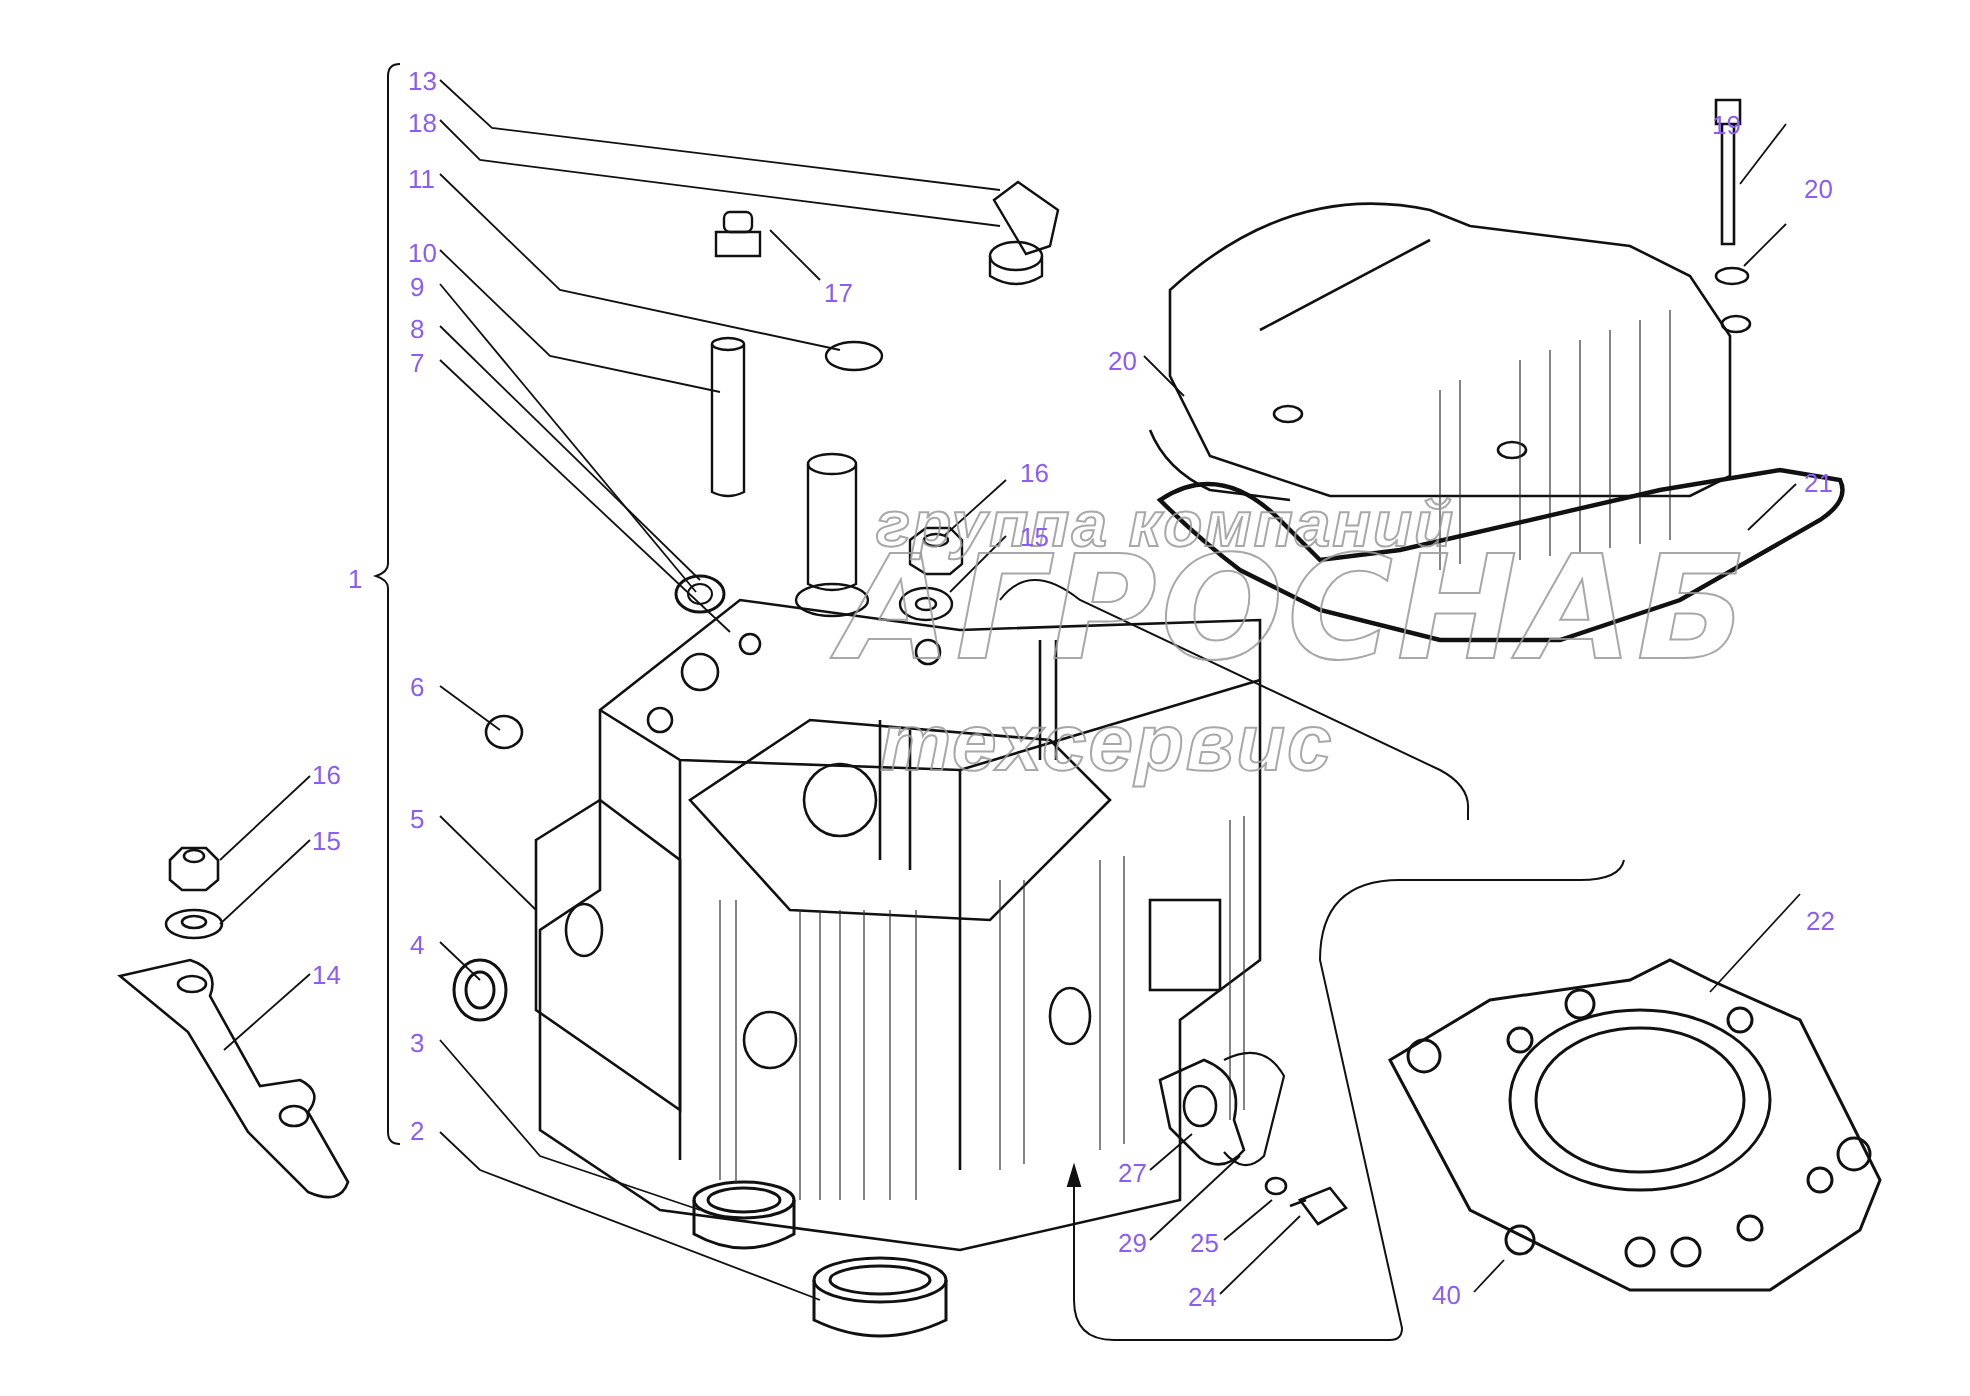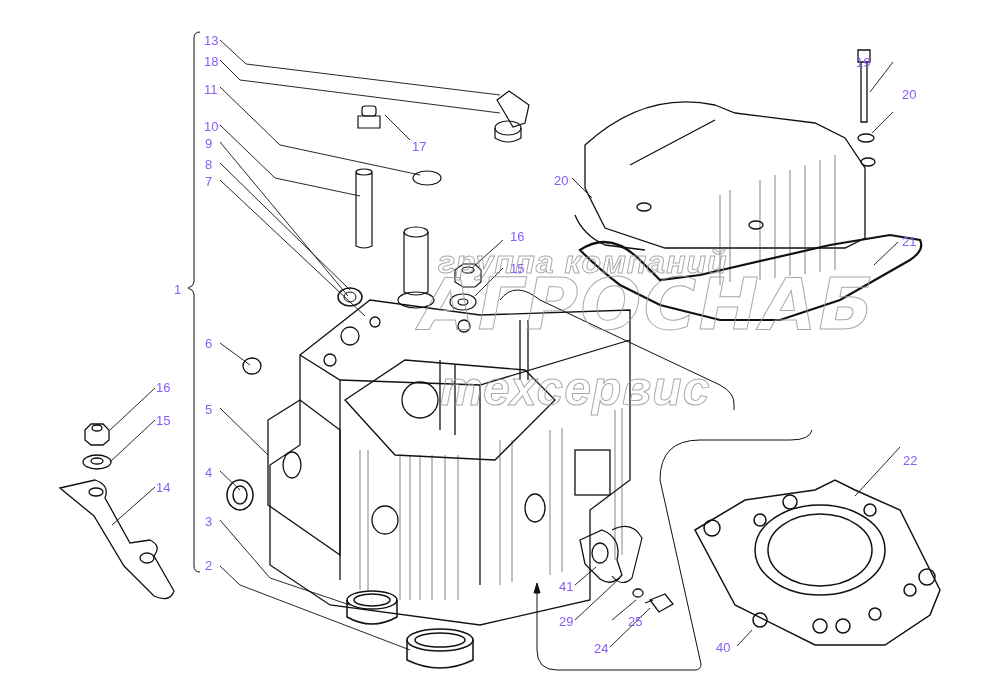--- a/index.html
+++ b/index.html
@@ -2,21 +2,21 @@
 <html><head>
 <meta charset="utf-8">
 <style>
   html,body{margin:0;padding:0;background:#fff;}
   body{width:985px;height:698px;position:relative;overflow:hidden;font-family:"Liberation Sans",sans-serif;}
   #canvas{position:absolute;left:0;top:0;width:985px;height:698px;}
   .lbl{position:absolute;font-size:13px;color:#8b5cf6;line-height:1;white-space:nowrap;}
   .wm{position:absolute;color:transparent;-webkit-text-stroke:1px #9a9a9a;font-style:italic;font-weight:bold;white-space:nowrap;pointer-events:none;opacity:.85;}
   .wm1{left:438px;top:244px;font-size:32px;letter-spacing:1px;}
   .wm2{left:420px;top:262px;font-size:72px;letter-spacing:2px;font-family:"DejaVu Sans",sans-serif;}
-  .wm3{left:440px;top:361px;font-size:48px;letter-spacing:1px;}
+  .wm3{left:440px;top:350px;font-size:40px;letter-spacing:1px;}
 </style>
 </head>
 <body>
 
 <svg id="canvas" viewBox="0 0 985 698" xmlns="http://www.w3.org/2000/svg" fill="none" stroke="#111" stroke-width="1">
 
   <path d="M200 32 q-6 0 -6 6 V282 q0 4 -6 6 q6 2 6 6 V566 q0 6 6 6" stroke-width="1"></path>
 
   <g stroke-width="0.9">
     <polyline points="220,40 246,64 500,95"></polyline>
@@ -240,15 +240,15 @@
 <span class="lbl" style="left:510px;top:262px">15</span>
 <span class="lbl" style="left:510px;top:230px">16</span>
 <span class="lbl" style="left:412px;top:140px">17</span>
 <span class="lbl" style="left:554px;top:174px">20</span>
 <span class="lbl" style="left:856px;top:56px">19</span>
 <span class="lbl" style="left:902px;top:88px">20</span>
 <span class="lbl" style="left:902px;top:235px">21</span>
 <span class="lbl" style="left:903px;top:454px">22</span>
 <span class="lbl" style="left:716px;top:641px">40</span>
 <span class="lbl" style="left:594px;top:642px">24</span>
-<span class="lbl" style="left:628px;top:615px">25</span>
+<span class="lbl" style="left:595px;top:615px">25</span>
 <span class="lbl" style="left:559px;top:615px">29</span>
-<span class="lbl" style="left:559px;top:580px">41</span>
+<span class="lbl" style="left:559px;top:580px">27</span>
 
 </body></html>

